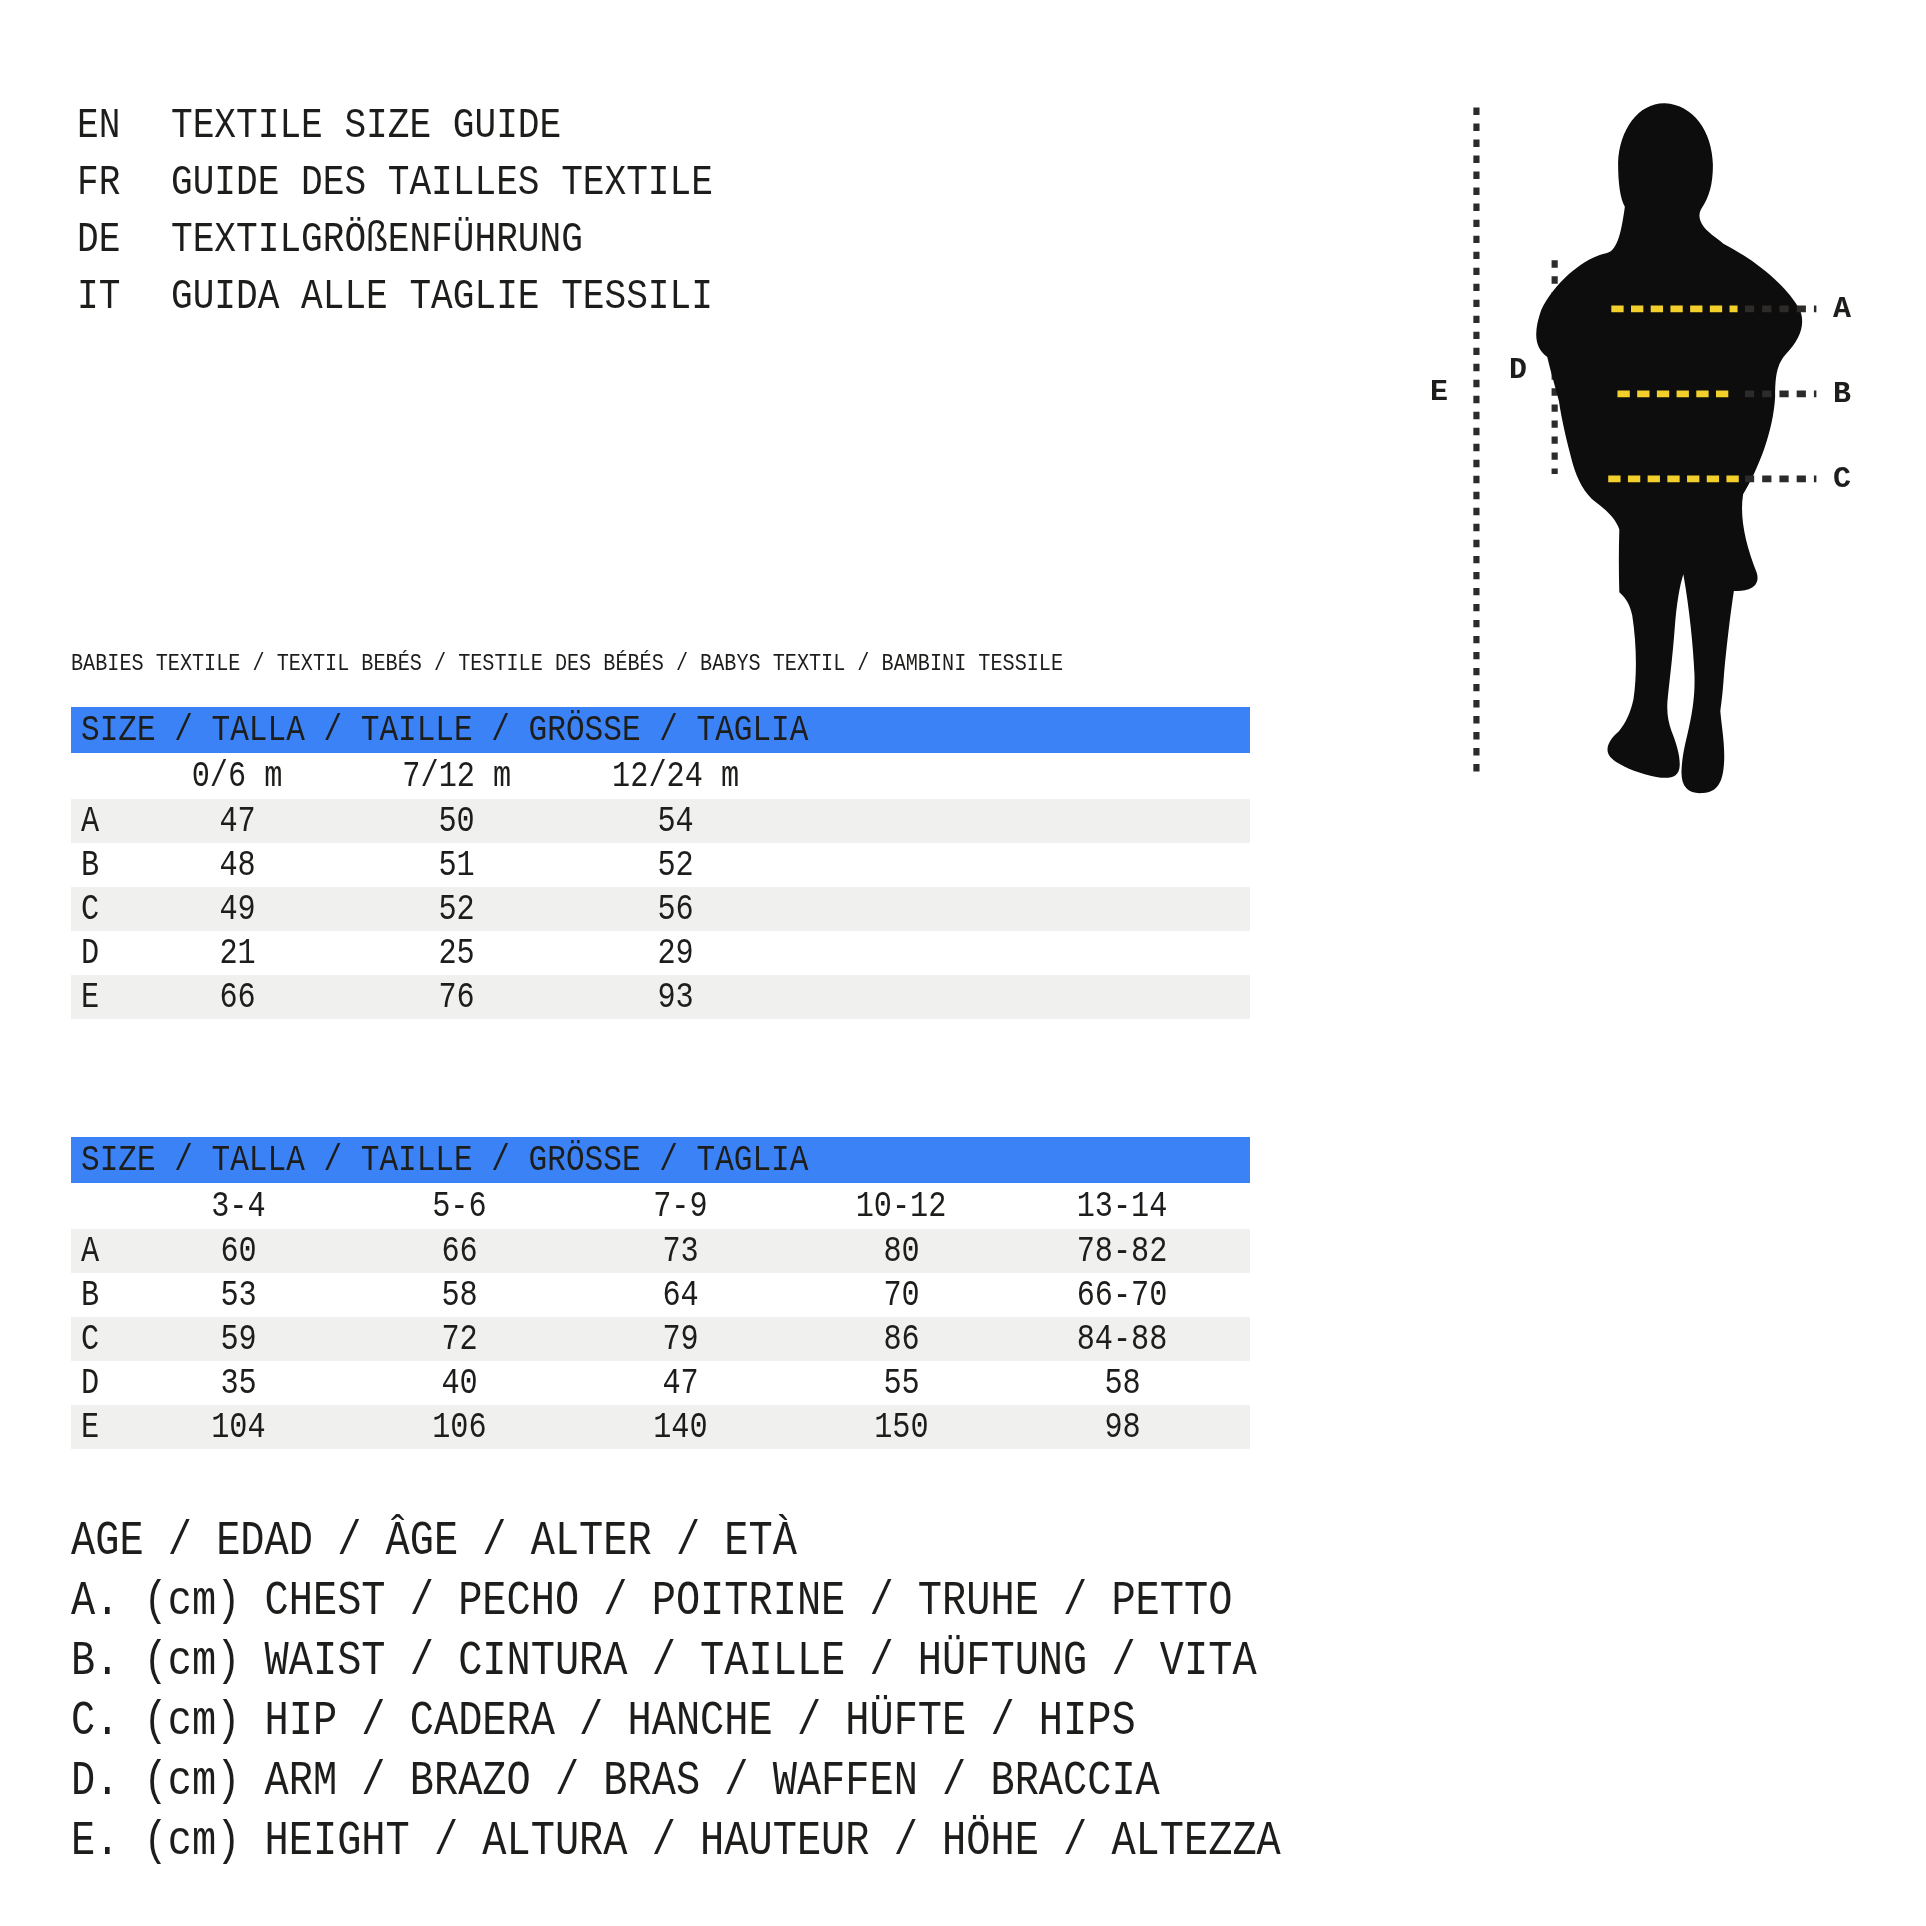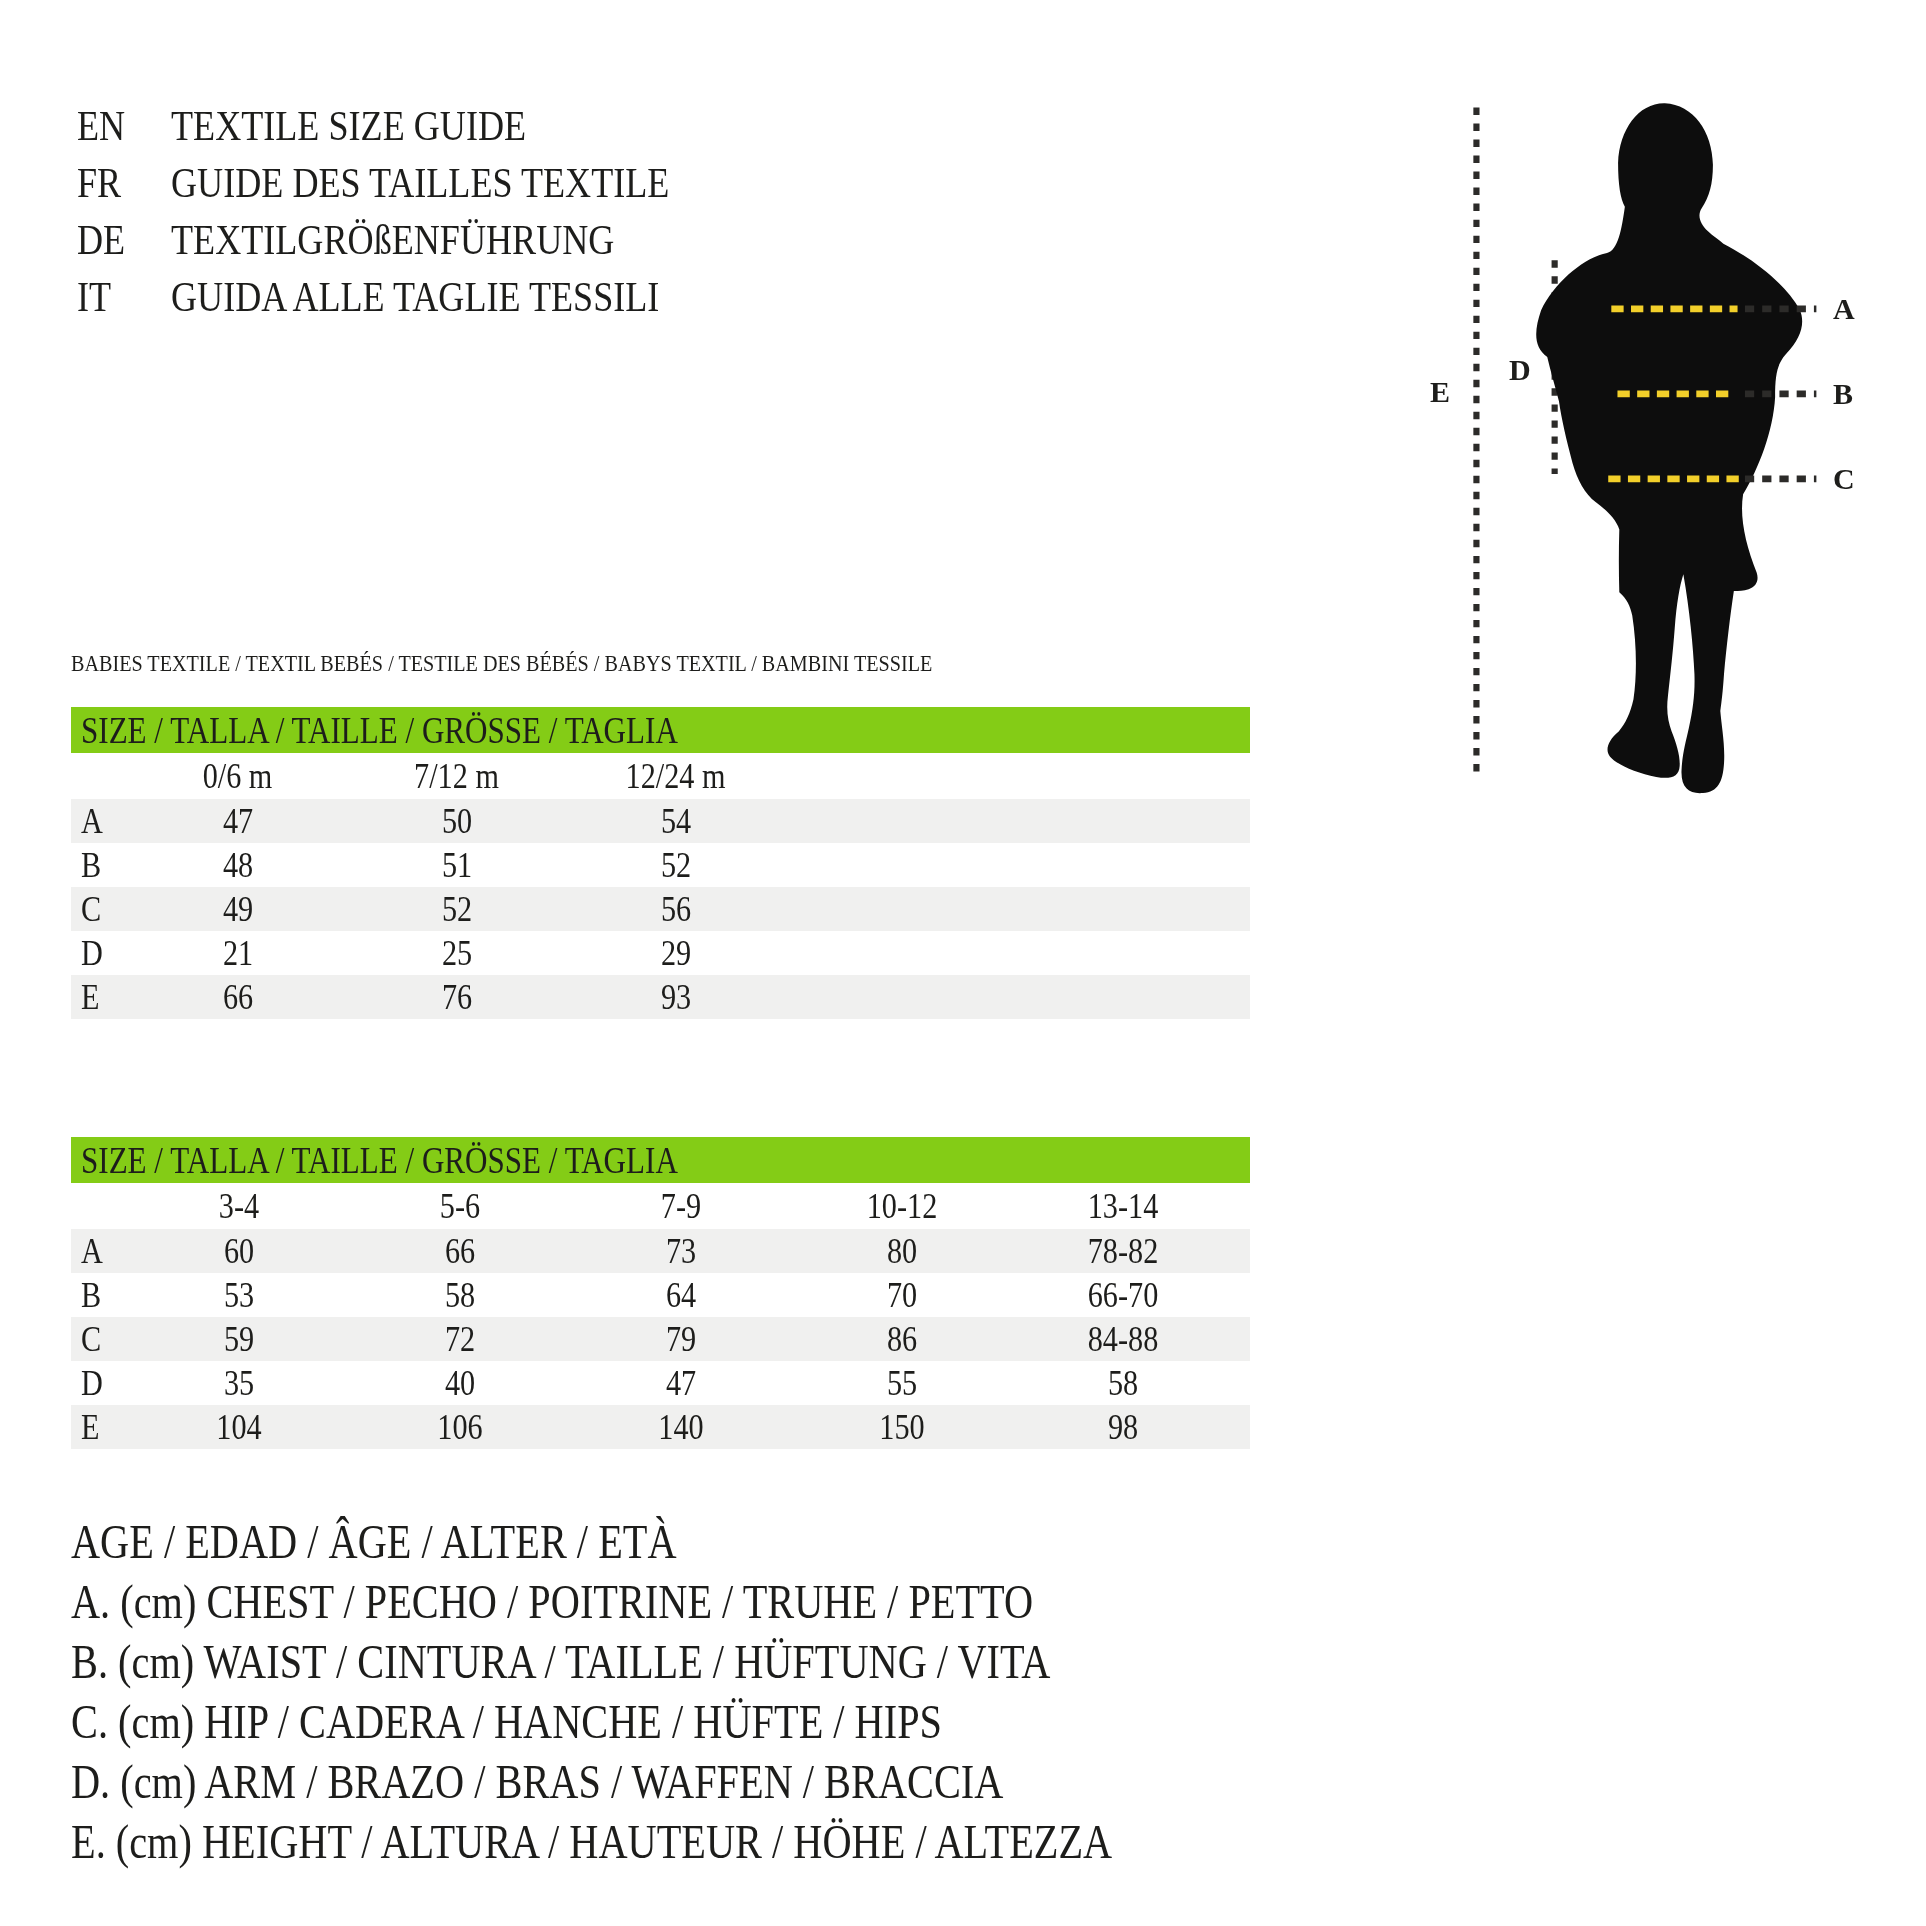--- a/index.html
+++ b/index.html
@@ -1,38 +1,38 @@
 <!DOCTYPE html>
 <html style="font-size:10px"><head>
 <meta charset="utf-8">
 <style>
   html,body{margin:0;padding:0;background:#fff;}
   #canvas{
     position:relative;width:1926px;height:1926px;background:#ffffff;
-    font-family:Liberation Serif, serif;color:#1d1d1b;overflow:hidden;
+    font-family:Liberation Mono, monospace;color:#1d1d1b;overflow:hidden;
   }
   
   .cx{display:inline-block;transform:scaleX(.84);transform-origin:0 50%;white-space:nowrap;}
   .ccx{display:inline-block;transform:scaleX(.84);transform-origin:50% 50%;white-space:nowrap;}
 
   
   #langs{position:absolute;left:77px;top:97px;}
   .lang-row{display:flex;align-items:center;height:57px;font-size:43px;}
   .lang-code{width:94px;}
 
   
   .sec-head{position:absolute;left:71px;height:43px;line-height:43px;font-size:24px;}
   #babies-head{top:642px;}
   #children-head{top:1075px;}
 
   
   .size-table{position:absolute;left:71px;width:1179px;}
   #babies-table{top:707px;}
   #children-table{top:1137px;}
-  .size-bar{height:46px;background:#84cc16;display:flex;align-items:center;
+  .size-bar{height:46px;background:#3b82f6;display:flex;align-items:center;
     padding-left:10px;box-sizing:border-box;font-size:37px;}
   .thead-row,.t-row{display:grid;align-items:center;font-size:36px;}
   .thead-row{height:46px;}
   .t-row{height:44px;}
   .stripe{background:#f0f0ef;}
   .g3{grid-template-columns:57px 219px 219px 219px;}
   .g5{grid-template-columns:57px 221px 221px 221px 221px 221px;}
   .cell-label{padding-left:10px;text-align:left;}
   .cell-val{text-align:center;}
 

